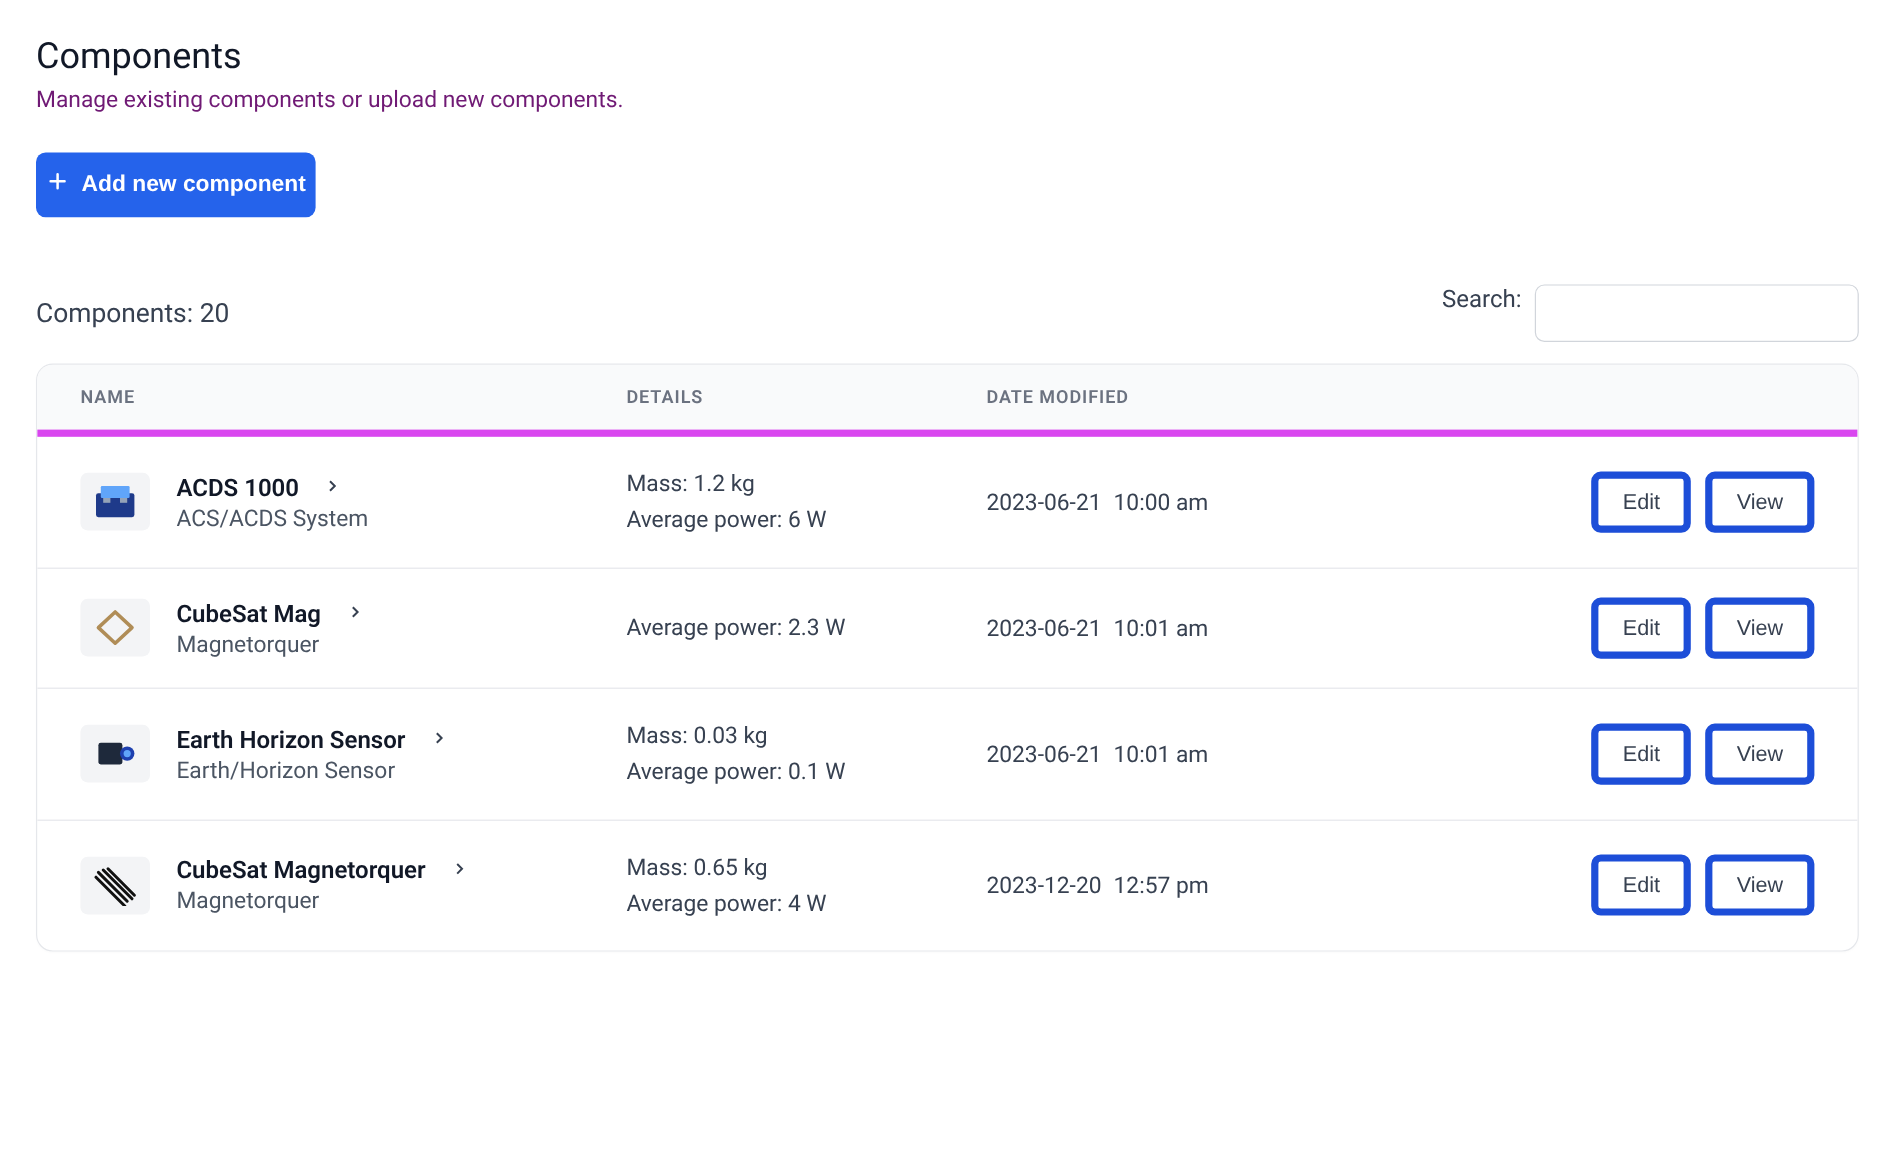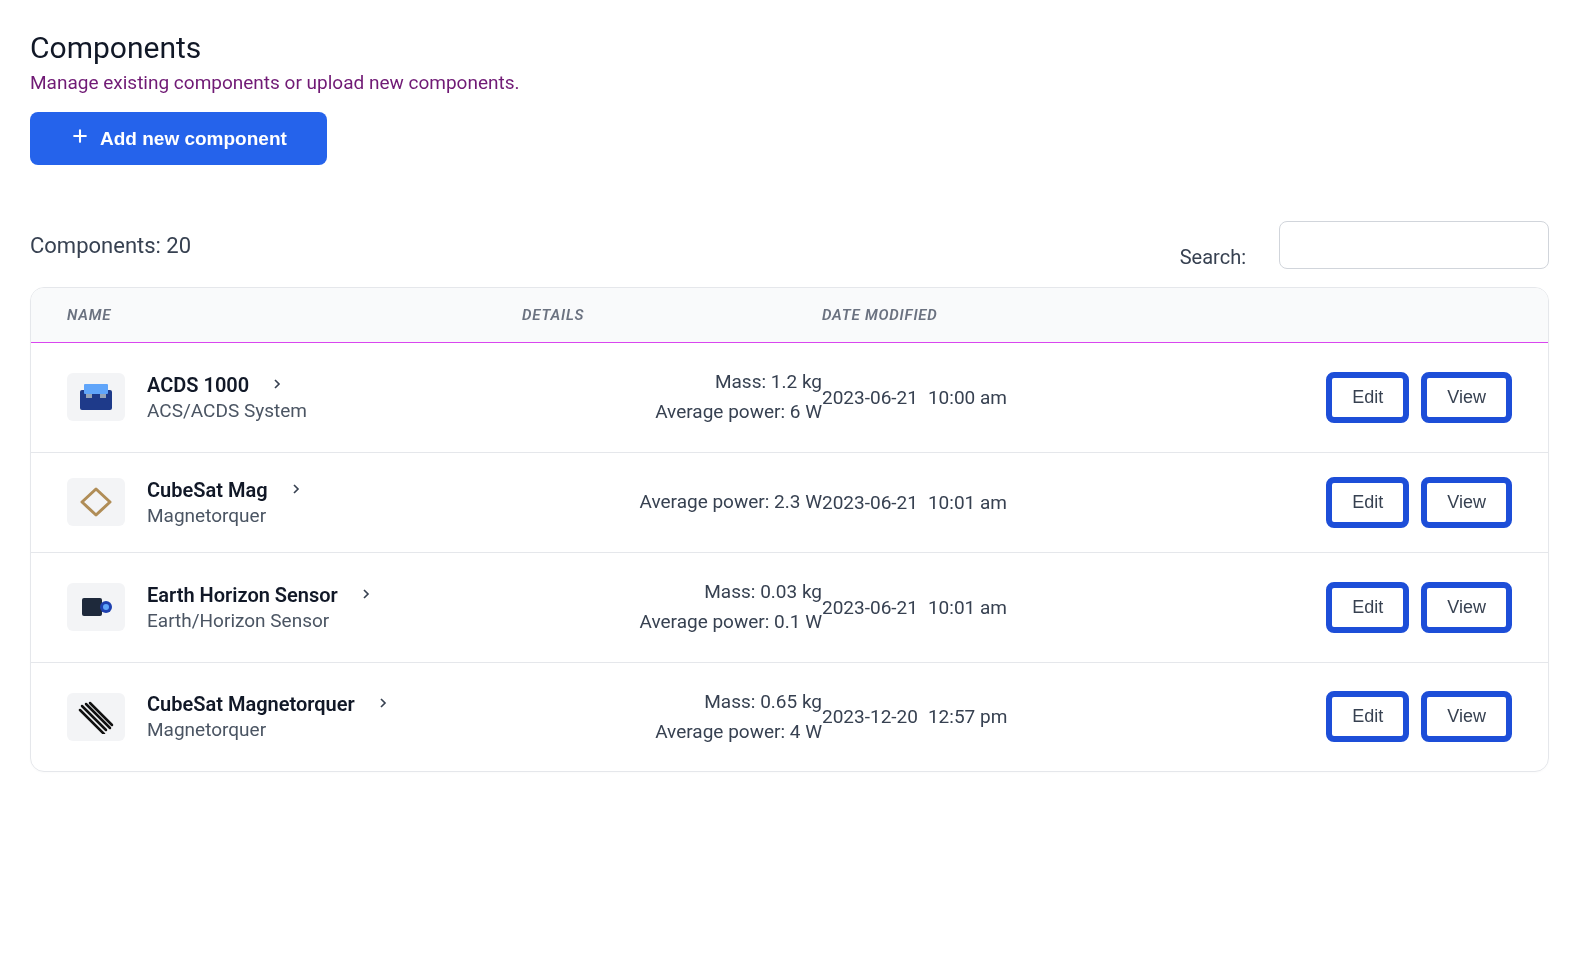--- a/index.html
+++ b/index.html
@@ -21,42 +21,43 @@
       margin-bottom: 18px;
     }
     .btn-primary {
       display: inline-flex;
       align-items: center;
       gap: 10px;
       background: #2563eb;
       color: #fff;
       border: none;
       border-radius: 8px;
-      padding: 14px 40px;
+      padding: 14px 8px;
       font-size: 19px;
       font-weight: 600;
       cursor: pointer;
+      margin-top: 15px;
     }
     .btn-primary svg { width: 20px; height: 20px; stroke: #fff; stroke-width: 2.5; }
 
     .table-header-row {
       display: flex;
       justify-content: space-between;
       align-items: center;
       margin-top: 56px;
       margin-bottom: 18px;
     }
     .count-label {
       font-size: 22px;
       color: #374151;
     }
     .search-wrap {
       display: flex;
-      align-items: flex-end;
-      gap: 33px;
+      align-items: flex-start;
+      gap: 11px;
     }
     .search-label {
       font-size: 20px;
       color: #374151;
     }
     .search-input {
       width: 270px;
       height: 48px;
       border: 1px solid #d1d5db;
       border-radius: 8px;
@@ -69,22 +70,21 @@
       border: 1px solid #e5e7eb;
       border-radius: 14px;
       overflow: hidden;
       box-shadow: 0 1px 2px rgba(0,0,0,0.02);
     }
     .thead {
       display: grid;
       grid-template-columns: 455px 300px 1fr 220px;
       padding: 18px 36px;
       background: #f9fafb;
-      border-bottom: 1px solid #d946ef;
-      font-style: italic;
+      border-bottom: 6px solid #d946ef;
     }
     .th {
       font-size: 15px;
       font-weight: 600;
       color: #6b7280;
       letter-spacing: 0.8px;
       text-transform: uppercase;
     }
 
     .row {
@@ -121,21 +121,21 @@
       color: #111827;
       cursor: pointer;
     }
     .name-line svg { width: 16px; height: 16px; stroke: #374151; stroke-width: 2.5; fill: none; }
     .category-line {
       font-size: 19px;
       color: #4b5563;
       margin-top: 2px;
     }
 
-    .details-cell { font-size: 19px; color: #374151; line-height: 1.6; text-align: right; }
+    .details-cell { font-size: 19px; color: #374151; line-height: 1.6; }
 
     .date-cell { font-size: 19px; color: #374151; }
     .date-cell .time { margin-left: 10px; }
 
     .actions-cell { display: flex; gap: 12px; justify-content: flex-end; }
     .btn-outline {
       background: #fff;
       border: 6px solid #1d4ed8;
       border-radius: 8px;
       padding: 9px 20px;

